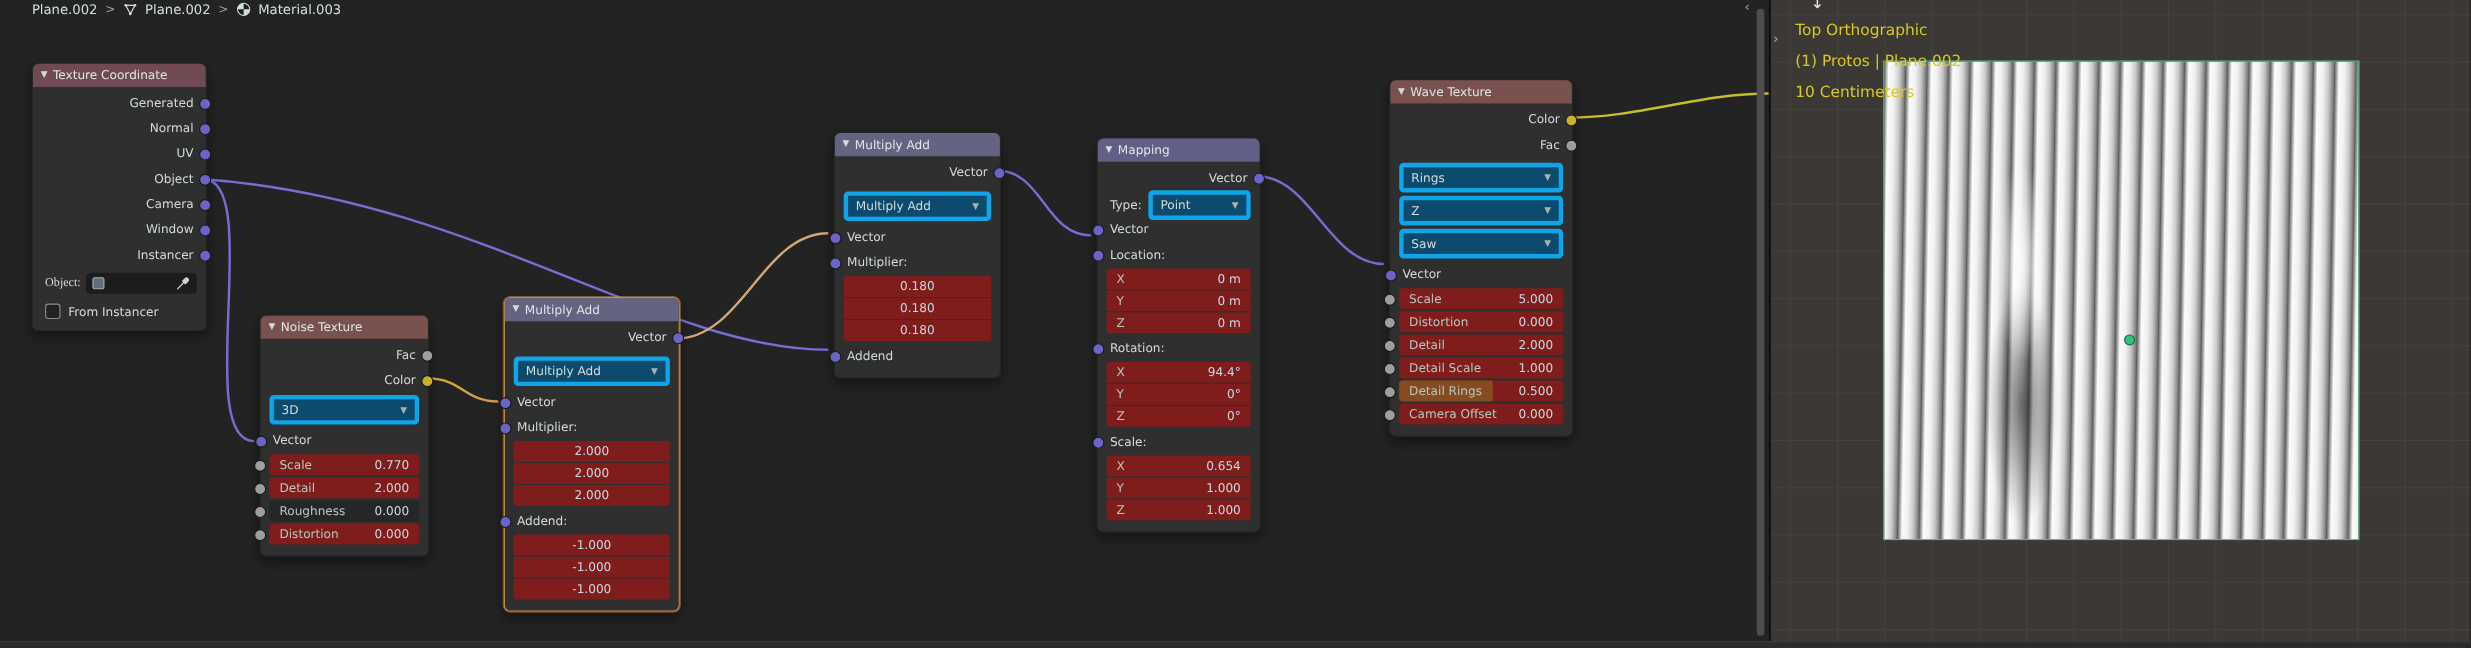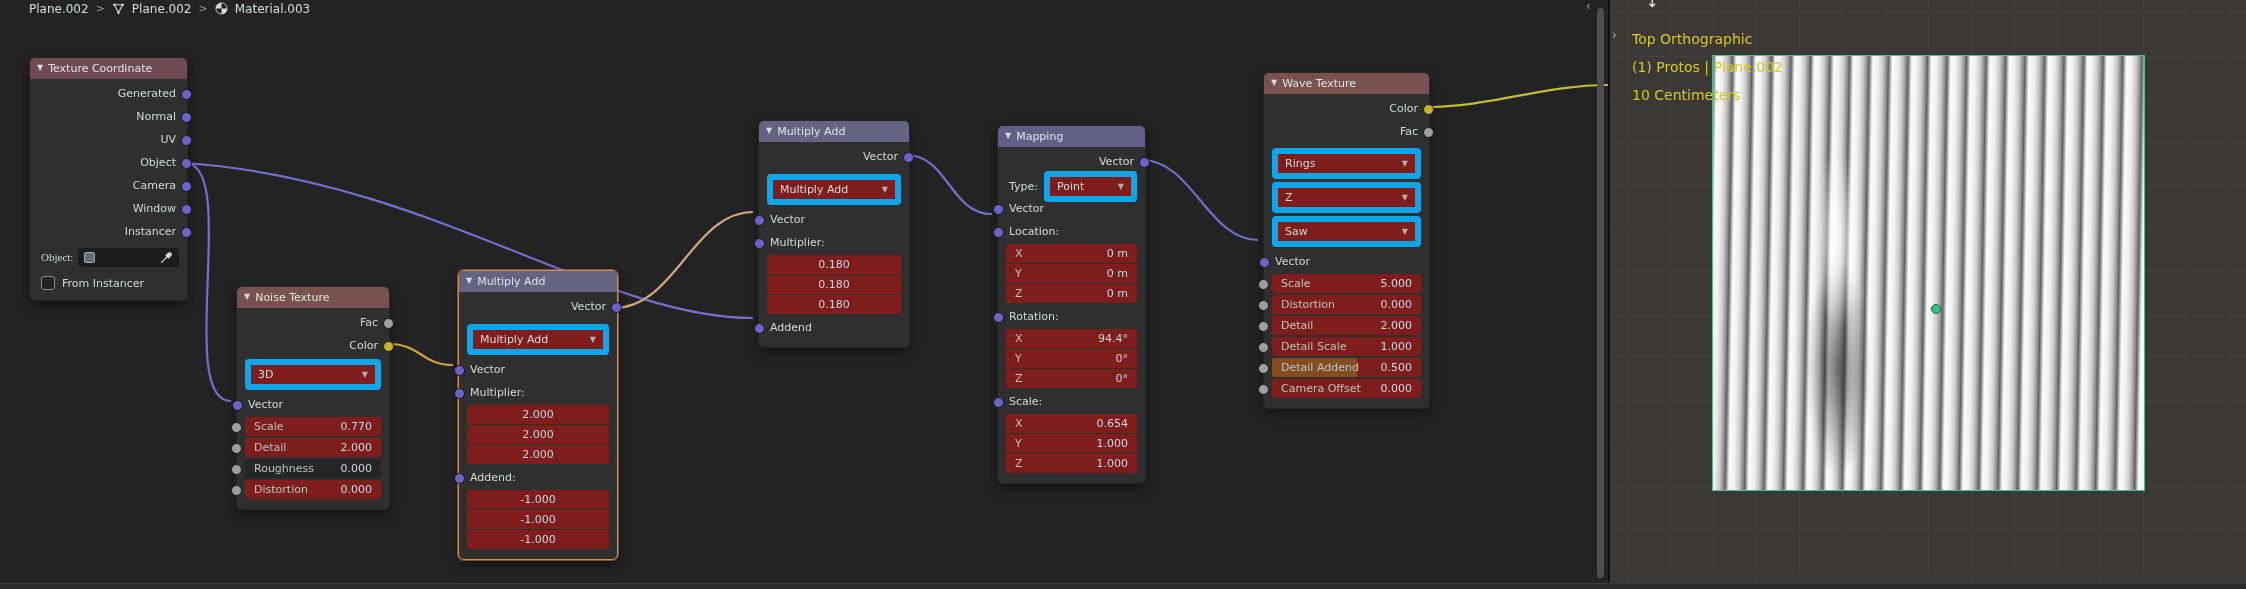--- a/index.html
+++ b/index.html
@@ -19,21 +19,21 @@
   .nhead{height:21px;display:flex;align-items:center;gap:5px;padding:0 7px;border-radius:5px 5px 0 0;
          color:#dde6e4;font-size:11px;}
   .chev{font-size:8px;color:#d3dcda;transform:translateY(-1px);}
   .nbody{position:relative;padding:3px 0 8px;}
   .row{position:relative;height:23px;line-height:23px;padding:0 11px;}
   .row.out{text-align:right;}
   .sock{position:absolute;width:9px;height:9px;border-radius:50%;border:1px solid #181818;
         top:50%;margin-top:-5px;z-index:3;}
   .sock.r{right:-5px;} .sock.l{left:-5px;}
   .sock.vec{background:#6a63c8;} .sock.col{background:#c9b227;} .sock.gray{background:#9e9e9e;}
-  .drop{margin:2px 8px 3px;height:19px;background:#7f1d1d;border:6px solid #0ea5e9;border-radius:4px;
+  .drop{margin:2px 8px 3px;height:19px;background:#0c4a6e;border:4px solid #0ea5e9;border-radius:4px;
         display:flex;align-items:center;justify-content:space-between;padding:0 7px;color:#d2dcd8;}
   .drop .dchev{font-size:8px;color:#a8b2ae;}
   .stack{margin:1px 8px 2px;}
   .pill{position:relative;height:19px;margin-bottom:2px;background:#7f1d1d;border-radius:3px;
         display:flex;align-items:center;justify-content:space-between;padding:0 9px;color:#c3d3dd;}
   .stack.joined .pill{margin-bottom:1px;border-radius:0;}
   .stack.joined .pill:first-child{border-radius:3px 3px 0 0;}
   .stack.joined .pill:last-child{border-radius:0 0 3px 3px;margin-bottom:0;}
   .pill.center{justify-content:center;}
   .pill .pl{color:#b6c6c0;} .pill .pv{color:#c9d8e2;}
@@ -50,21 +50,21 @@
   .checkbox{width:12px;height:12px;border:1px solid #8d8d8d;border-radius:3px;background:#212121;}
   
   #ne-scrollbar{position:absolute;left:1597px;top:8px;width:7px;height:570px;border-radius:4px;
                 background:#4e4e4e;z-index:6;}
   #ne-collapse{position:absolute;left:1586px;top:-1px;color:#a6a6a6;font-size:12px;z-index:6;}
   
   #viewport{position:absolute;left:1610px;top:0;width:636px;height:589px;background:#3b3835;overflow:hidden;
             background-image:linear-gradient(#45423e 1px,transparent 1px),
                              linear-gradient(90deg,#45423e 1px,transparent 1px);
             background-size:43px 43px;background-position:17px 13px;}
-  #vp-overlay{position:absolute;left:22px;top:14px;color:#d7c922;font-size:14px;line-height:28px;z-index:4;margin-top:11px;}
+  #vp-overlay{position:absolute;left:22px;top:14px;color:#d7c922;font-size:14px;line-height:28px;z-index:4;}
   #vp-collapse{position:absolute;left:2px;top:28px;color:#b5b5b5;font-size:12px;z-index:4;}
   #vp-gizmo{position:absolute;left:36px;top:-7px;color:#e8e8e8;font-size:15px;z-index:4;}
   #plane{position:absolute;left:102px;top:55px;width:431px;height:434px;border:1.5px solid #55bf8c;z-index:2;
          background:
            radial-gradient(ellipse 34px 120px at 29% 42%,rgba(255,255,255,.75),rgba(255,255,255,0) 75%),
            radial-gradient(ellipse 46px 150px at 29% 72%,rgba(22,22,22,.55),rgba(22,22,22,0) 72%),
            repeating-linear-gradient(91deg,#5f5f5f 0px,#fbfbfb 4px,#f1f1f1 9px,#c9c9c9 14px,#878787 18px,#5f5f5f 19.5px);}
   #origin-dot{position:absolute;left:51.5%;top:58%;width:8px;height:8px;margin:-4px;border-radius:50%;
               background:#2fc47e;border:1px solid #116b40;}
   
@@ -351,21 +351,21 @@
               <span class="pl">Detail</span>
               <span class="pv">2.000</span>
             </div>
           <div class="pill">
               <i class="sock l gray"></i>
               <span class="pl">Detail Scale</span>
               <span class="pv">1.000</span>
             </div>
           <div class="pill hl">
               <i class="sock l gray"></i>
-              <span class="pl" style="position:relative;">Detail Addend</span>
+              <span class="pl" style="position:relative;">Detail Rings</span>
               <span class="pv" style="position:relative;margin-left:16px;">0.500</span>
             </div>
           <div class="pill">
               <i class="sock l gray"></i>
               <span class="pl">Camera Offset</span>
               <span class="pv">0.000</span>
             </div>
         </div>
       </div>
     </div>

